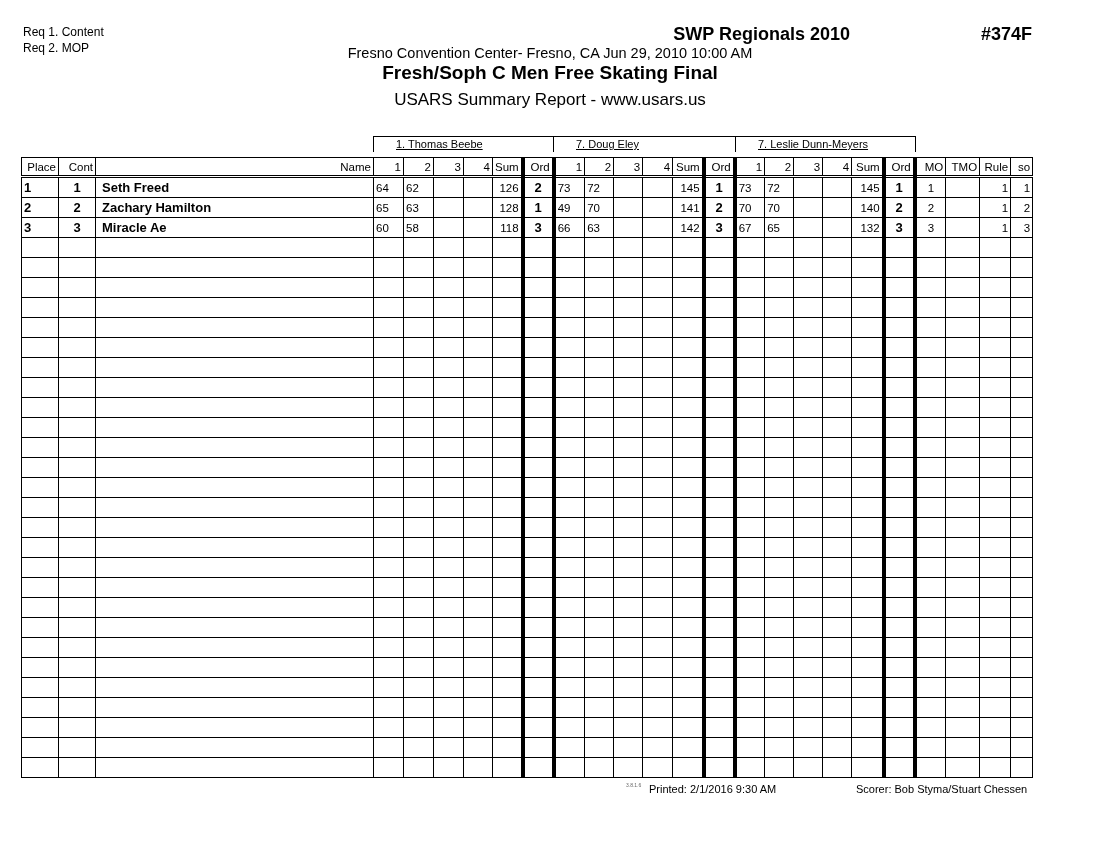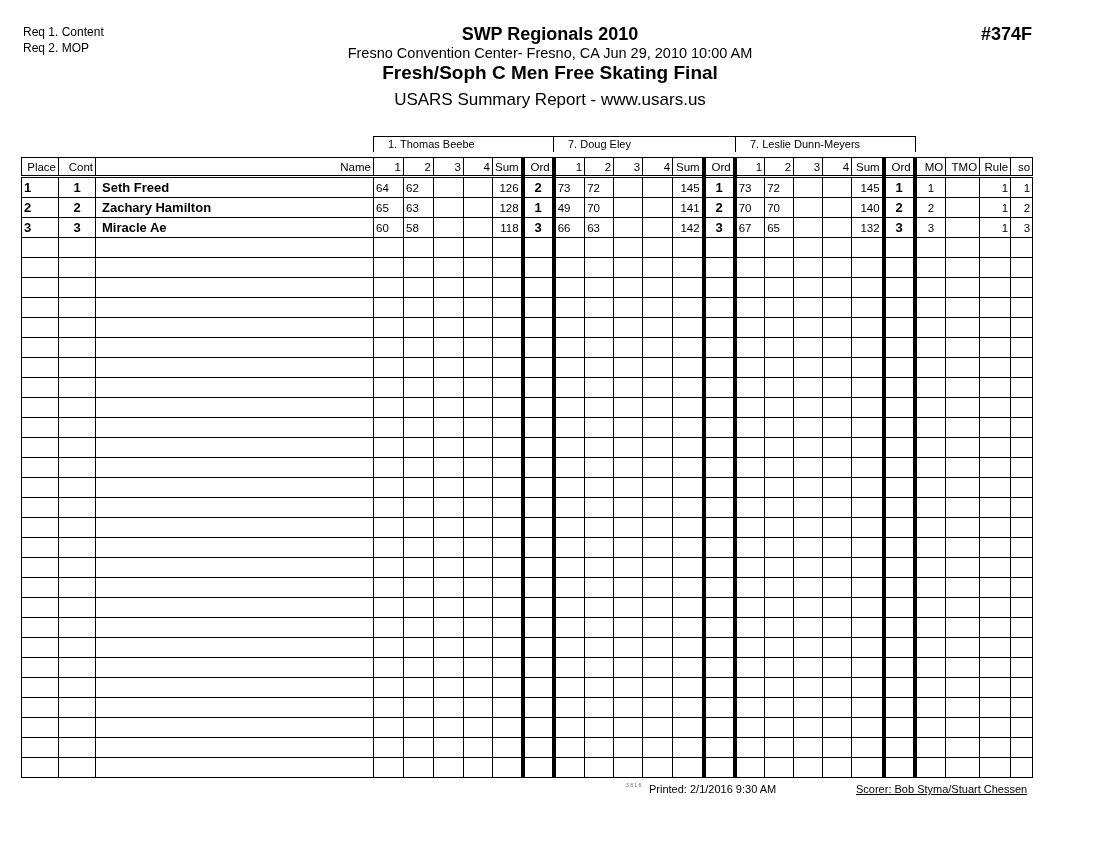--- a/index.html
+++ b/index.html
@@ -1,41 +1,41 @@
 <!DOCTYPE html>
 <html><head>
 <meta charset="utf-8">
 <style>
   html, body { margin: 0; padding: 0; background: #ffffff; }
   body { width: 1100px; height: 850px; position: relative; overflow: hidden;
          font-family: "Liberation Sans", sans-serif; color: #000; }
   .abs { position: absolute; }
   .req { left: 23px; font-size: 12px; line-height: 15px; }
   .title-block { left: 250px; width: 600px; text-align: center; }
-  #t1 { top: 24px; font-size: 18px; font-weight: bold; }
+  #t1 { top: 24px; font-size: 18px; font-weight: bold; text-align: right; }
   #t2 { top: 45px; font-size: 14.5px; }
   #t3 { top: 62px; font-size: 19px; font-weight: bold; }
   #t4 { top: 90px; font-size: 17px; }
   #evno { left: 963px; top: 24px; font-size: 18px; font-weight: bold; margin-left: 18px; }
 
   table.grid { position: absolute; left: 21px; top: 157px; border-collapse: collapse; table-layout: fixed; }
   table.grid td { border: 1px solid #000; padding: 0 2px; height: 19px; font-size: 11.5px; white-space: nowrap; overflow: hidden; }
   table.grid tr.hdr td { font-size: 11.5px; border-bottom: 3px double #000; height: 17px; text-align: right; }
   table.grid td.c { text-align: center; }
   table.grid td.r { text-align: right; }
   table.grid td.b { font-weight: bold; font-size: 13px; }
   table.grid td.nm { font-weight: bold; font-size: 13px; padding-left: 6px; }
   table.grid td.thickL { border-left: 4px solid #000; }
   table.grid td.thickR { border-right: 4px solid #000; }
 
   .judge-box { position: absolute; top: 136px; height: 16px; border: 1px solid #000; border-bottom: none;
-               font-size: 11px; line-height: 14px; padding-left: 14px; box-sizing: border-box; }
+               font-size: 11px; line-height: 14px; padding-left: 22px; box-sizing: border-box; text-decoration: underline; }
   #ver { left: 626px; top: 782px; font-size: 5px; color: #666; }
   #printed { left: 649px; top: 783px; font-size: 11px; }
-  #scorer { left: 856px; top: 783px; font-size: 11px; text-decoration: underline; }
+  #scorer { left: 856px; top: 783px; font-size: 11px; }
 </style>
 </head>
 <body>
 
 <div class="abs req" style="top:25px">Req 1. Content</div>
 <div class="abs req" style="top:41px">Req 2. MOP</div>
 
 <div id="t1" class="abs title-block">SWP Regionals 2010</div>
 <div id="t2" class="abs title-block">Fresno Convention Center-  Fresno, CA  Jun 29, 2010  10:00 AM</div>
 <div id="t3" class="abs title-block">Fresh/Soph C Men Free Skating Final</div>

